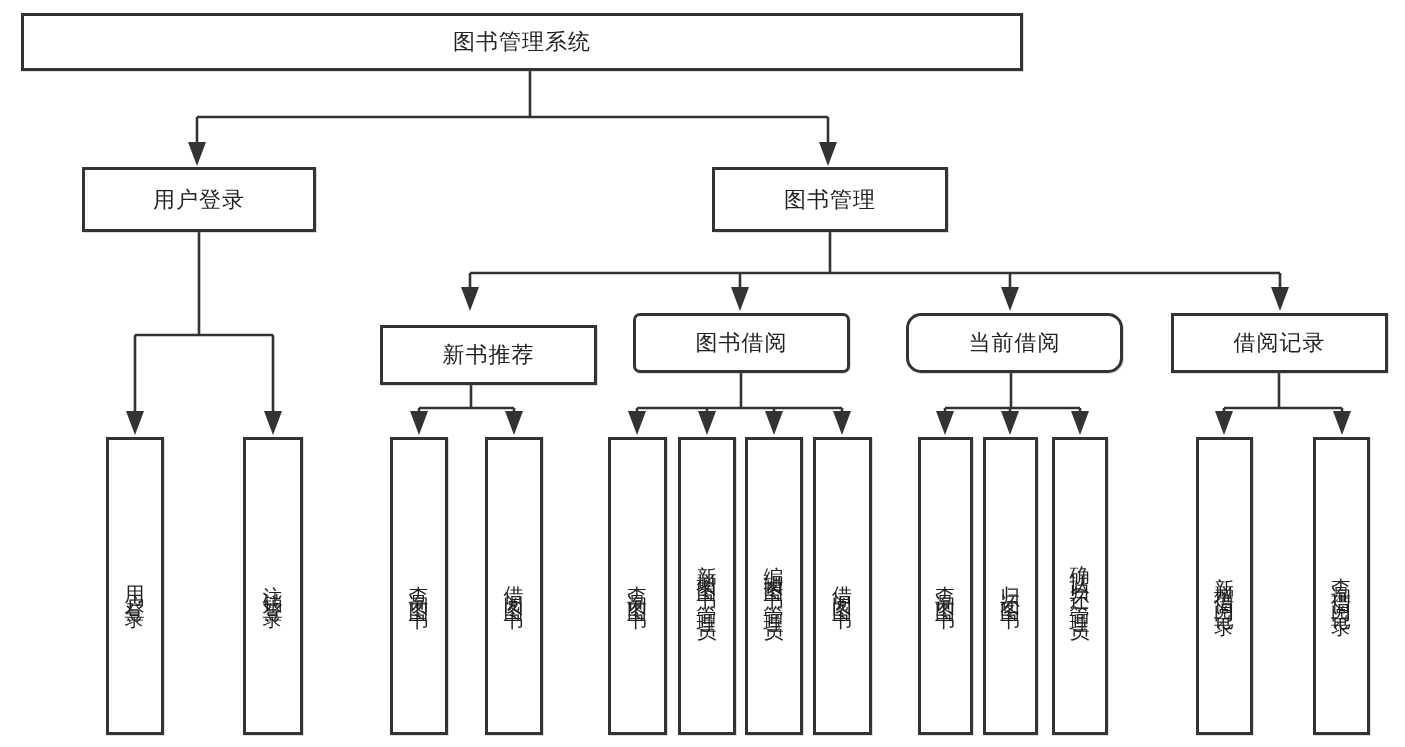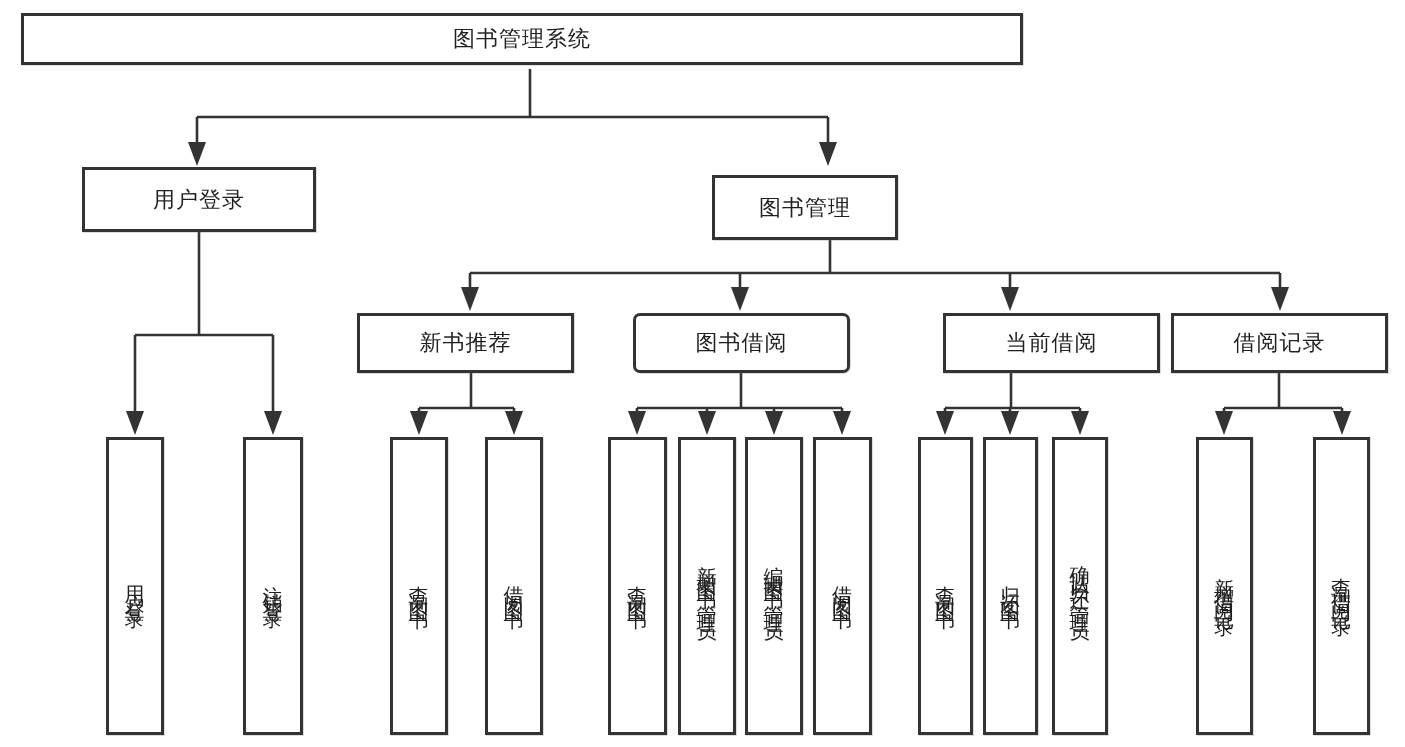--- a/index.html
+++ b/index.html
@@ -36,30 +36,30 @@
   }
   .vnode .vtext{
     writing-mode:vertical-rl;
     text-orientation:mixed;
     font-size:20px;
     letter-spacing:8px;
     line-height:1;
     font-weight:500;
   }
   
-  .p-root{left:21px;top:13px;width:1002px;height:52px;}
+  .p-root{left:21px;top:13px;width:1002px;height:58px;}
   
   .p-l2{top:167px;height:65px;}
   .p-user-login{left:82px;width:234px;}
-  .p-book-mgmt{left:712px;width:186px;margin-top:8px;}
+  .p-book-mgmt{left:712px;width:236px;}
   
   .p-l3{top:313px;height:60px;width:217px;}
-  .p-newbook{left:357px;}
+  .p-newbook{left:380px;margin-top:12px;}
   .p-bookborrow{left:633px;border-radius:7px;}
-  .p-currentborrow{left:943px;}
+  .p-currentborrow{left:906px;border-radius:15px;}
   .p-borrowrecords{left:1171px;}
   
   .leaf{top:437px;height:298px;}
   .p-a1{left:106px;width:58px;}
   .p-a2{left:243px;width:60px;}
   .p-b1{left:390px;width:58px;}
   .p-b2{left:485px;width:58px;}
   .p-c1{left:608px;width:59px;}
   .p-c2{left:678px;width:58px;}
   .p-c3{left:745px;width:58px;}

